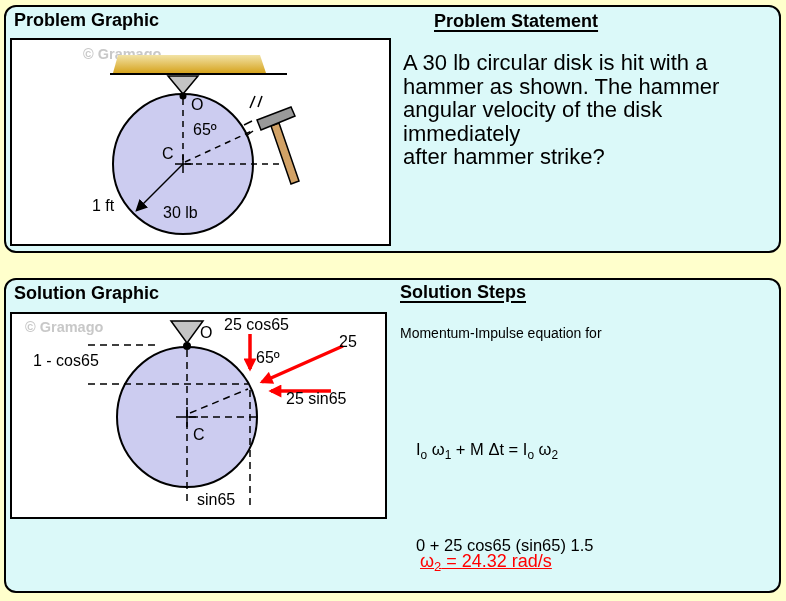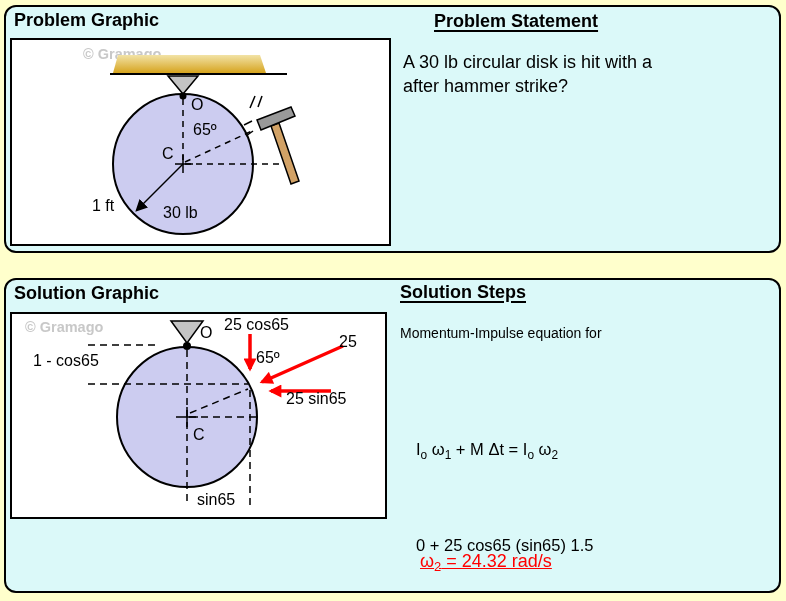--- a/index.html
+++ b/index.html
@@ -27,21 +27,21 @@
     position:absolute; font-size:18px; font-weight:bold; white-space:nowrap;
     text-decoration:underline; text-decoration-thickness:2px; text-underline-offset:3px;
   }
   #problem-statement-heading { left:400px; top:11px;margin-left:34px; }
   #solution-steps-heading    { left:400px; top:282px; }
   .figure-svg { position:absolute; }
   #figure-problem  { left:10px; top:38px;  width:381px; height:208px; }
   #figure-solution { left:10px; top:312px; width:377px; height:207px; }
   #problem-statement-text {
     position:absolute; left:403px; top:51px; width:372px;
-    font-size:18px; line-height:23.5px;
+    font-size:22px; line-height:23.5px;
   }
   #solution-intro {
     position:absolute; left:400px; top:318px; width:378px;
     font-size:14px; line-height:30px;
   }
   #solution-equations {
     position:absolute; left:400px; top:374px; width:382px;
     font-size:16.5px; line-height:30px; padding-left:16px; white-space:pre;
   }
   #solution-result {
@@ -109,20 +109,22 @@
     <text class="diag-label" x="193" y="135">65º</text>
     <text class="diag-label" x="162" y="159">C</text>
     <text class="diag-label" x="92" y="211">1 ft</text>
     <text class="diag-label" x="163" y="218">30 lb</text>
   </svg>
 
   <div class="section-heading" id="problem-statement-heading">Problem Statement</div>
 
   <div id="problem-statement-text">
     <div>A 30 lb circular disk is hit with a</div>
+    <div>hammer as shown. The hammer</div>
+    <div>angular velocity of the disk immediately</div>
     <div>after hammer strike?</div>
   </div>
 
   <div class="panel" id="panel-solution"></div>
 
   <div class="panel-title" id="solution-graphic-title">Solution Graphic</div>
 
   <svg class="figure-svg" id="figure-solution" viewBox="10 312 377 207">
     <defs>
       <marker id="arrow-red" viewBox="0 0 10 10" refX="8" refY="5" markerWidth="14" markerHeight="13" markerUnits="userSpaceOnUse" orient="auto-start-reverse">

